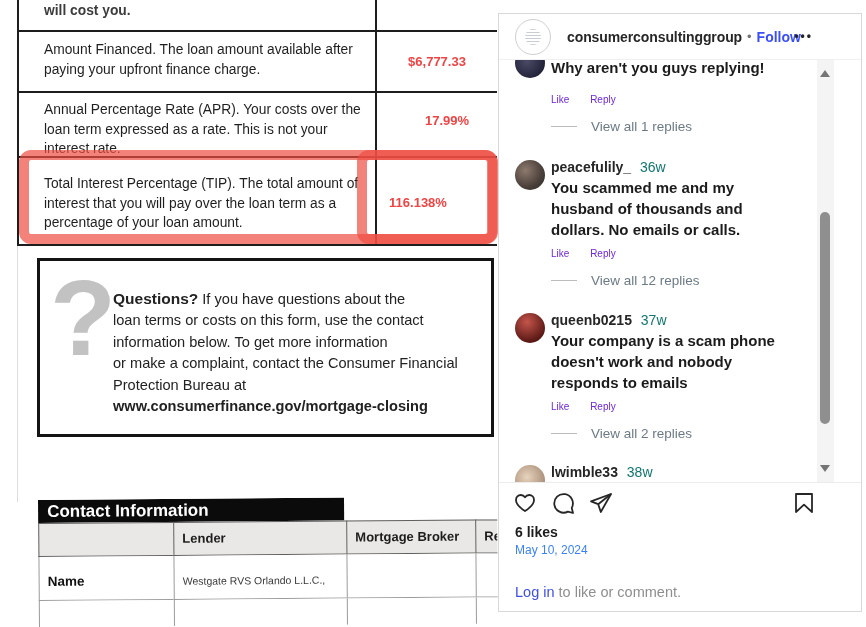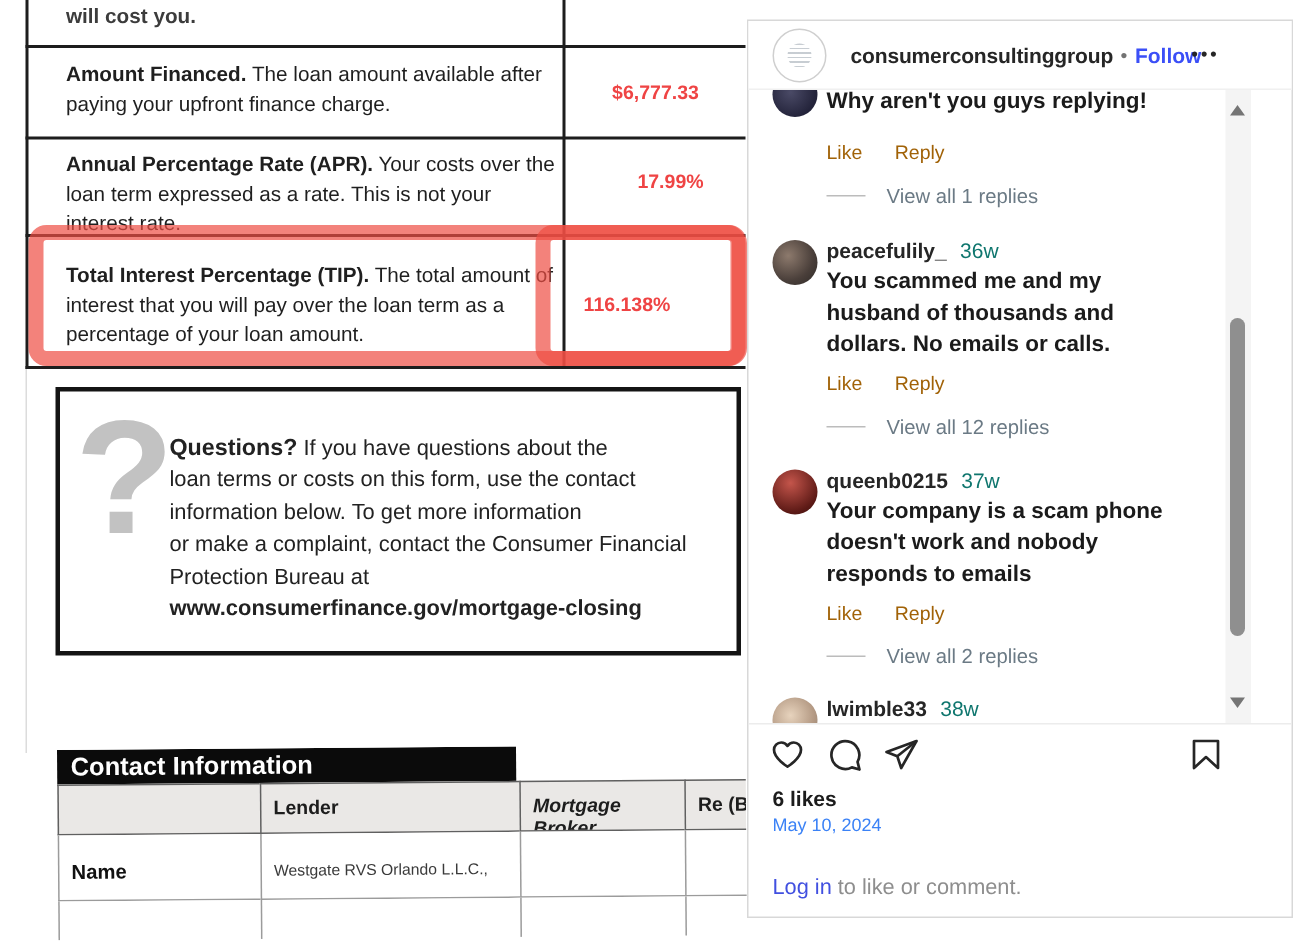--- a/index.html
+++ b/index.html
@@ -6,40 +6,40 @@
   body{font-family:"Liberation Sans","DejaVu Sans",sans-serif;}
   .page{position:relative;width:866px;height:627px;background:#fff;overflow:hidden;}
 
   
   .doc{position:absolute;left:0;top:0;width:498px;height:627px;background:#fff;}
   .hline{position:absolute;left:17px;width:480px;height:2px;background:#1d1d1d;}
   .vline{position:absolute;width:2px;background:#1d1d1d;}
   .faintv{position:absolute;width:1px;background:#dcdcdc;}
   .clipped-top{position:absolute;left:44px;top:3px;font-size:13.8px;font-weight:600;color:#3c3c3c;}
   .doc-row{position:absolute;left:44px;width:327px;font-size:13.8px;line-height:19.5px;color:#1f1f1f;}
-  .doc-row b{font-weight:700;}
+  .doc-row b{font-weight:400;}
   .doc-val{position:absolute;font-size:13px;font-weight:700;color:#ef4444;text-align:center;}
   .marker{position:absolute;border:10px solid rgba(238,77,67,.70);border-radius:12px;z-index:5;}
 
   .qbox{position:absolute;left:37px;top:258px;width:451px;height:173px;border:3px solid #141414;background:#fff;}
   .qmark{position:absolute;left:10px;top:-2px;font-size:108px;font-weight:700;color:#c2c2c2;line-height:1.1;}
   .qlines{position:absolute;left:73px;top:27px;font-size:14.6px;line-height:21.4px;color:#222;white-space:nowrap;}
   .qlines .lead{font-weight:700;font-size:15.5px;}
   .qlines .qurl{font-weight:700;}
 
   .contact{position:absolute;left:37px;top:500px;width:460px;height:127px;overflow:hidden;transform:rotate(-0.45deg);transform-origin:0 0;}
   .ct-title{position:absolute;left:1px;top:0;width:297px;height:23px;background:#0b0b0b;color:#fff;font-size:17px;font-weight:700;line-height:23px;padding-left:9px;}
   .ct-flex{position:absolute;left:1px;display:flex;}
   .ct-head{top:23px;height:34px;}
   .ct-head .cell{box-sizing:border-box;background:#eae8e6;border:1px solid #606060;border-right:none;font-weight:700;font-size:13px;color:#1d1d1d;padding:8px 0 0 8px;overflow:hidden;}
   .ct-row{top:57px;height:44px;}
   .ct-row .cell{box-sizing:border-box;background:#fff;border-left:1px solid #9b9b9b;border-bottom:1px solid #9b9b9b;overflow:hidden;}
   .ct-row2{top:101px;height:27px;}
   .ct-row2 .cell{box-sizing:border-box;background:#fff;border-left:1px solid #9b9b9b;}
-  .w1{width:135px;} .w2{width:173px;} .w3{width:110px;font-style:italic;} .w4{width:100px;}
+  .w1{width:135px;} .w2{width:173px;} .w3{width:129px;} .w4{width:100px;}
   .ct-label{font-weight:700;font-size:13.5px;color:#111;padding:17px 0 0 8px;}
   .ct-val{font-size:10.5px;color:#3a3a3a;padding:19px 0 0 8px;}
 
   
   .card{position:absolute;left:498px;top:13px;width:364px;height:599px;background:#fff;border:1px solid #d8d8d8;box-sizing:border-box;}
   .ig-header{position:absolute;left:0;top:0;right:0;height:46px;display:flex;align-items:center;padding:0 16px;box-sizing:border-box;border-bottom:1px solid #f0f0f0;background:#fff;z-index:3;}
   .avatar{width:34px;height:34px;border-radius:50%;border:1px solid #cfcfcf;background:#fff;position:relative;flex:0 0 auto;}
   .avatar-logo{position:absolute;inset:9px;border-radius:50%;background:repeating-linear-gradient(#9aa4ae 0 1px,transparent 1px 3px);opacity:.55;}
   .uname{margin-left:16px;font-size:14px;font-weight:700;color:#262626;letter-spacing:-.1px;}
   .hdot{margin:0 5px;color:#737373;font-size:13px;}
@@ -51,21 +51,21 @@
   .cavatar{position:absolute;left:0;top:2px;width:30px;height:30px;border-radius:50%;}
   .av1{background:radial-gradient(circle at 40% 45%,#4a4a66,#23233a 70%);}
   .av2{background:radial-gradient(circle at 35% 35%,#8d7a6d,#4a3f3a 60%,#2c2826);}
   .av3{background:radial-gradient(circle at 40% 30%,#c4554b,#5d1a16 70%,#38100d);}
   .av4{background:radial-gradient(circle at 40% 40%,#e7d3bd,#b59b85 60%,#8d7a6a);}
   .cbody{margin-left:36px;}
   .cuser-row{font-size:14px;line-height:19px;}
   .cuser{font-weight:700;color:#262626;}
   .ctime{color:#0f766e;margin-left:5px;}
   .ctext{font-size:15px;line-height:21px;color:#1b1b1b;font-weight:bold;}
-  .crow{margin-top:8px;font-size:13px;color:#a16207;}
+  .crow{margin-top:8px;font-size:10px;color:#6d28d9;}
   .crow span{margin-right:18px;cursor:pointer;}
   .cview{margin-top:14px;font-size:13.5px;color:#6b7a85;display:flex;align-items:center;cursor:pointer;}
   .vdash{width:26px;height:1px;background:#bcbcbc;margin-right:14px;}
   .c1{top:-3px;} .c1 .cavatar{top:-9px;} .c1 .crow{margin-top:16px;}
   .c2{top:98px;} .c3{top:251px;} .c4{top:403px;}
 
   .sbar{position:absolute;left:318px;top:0;width:17px;height:422px;background:#f4f4f4;}
   .sarrow{position:absolute;left:3px;width:0;height:0;border-left:5.5px solid transparent;border-right:5.5px solid transparent;cursor:pointer;}
   .sup{top:10px;border-bottom:7px solid #757575;}
   .sdown{bottom:10px;border-top:7px solid #757575;}

